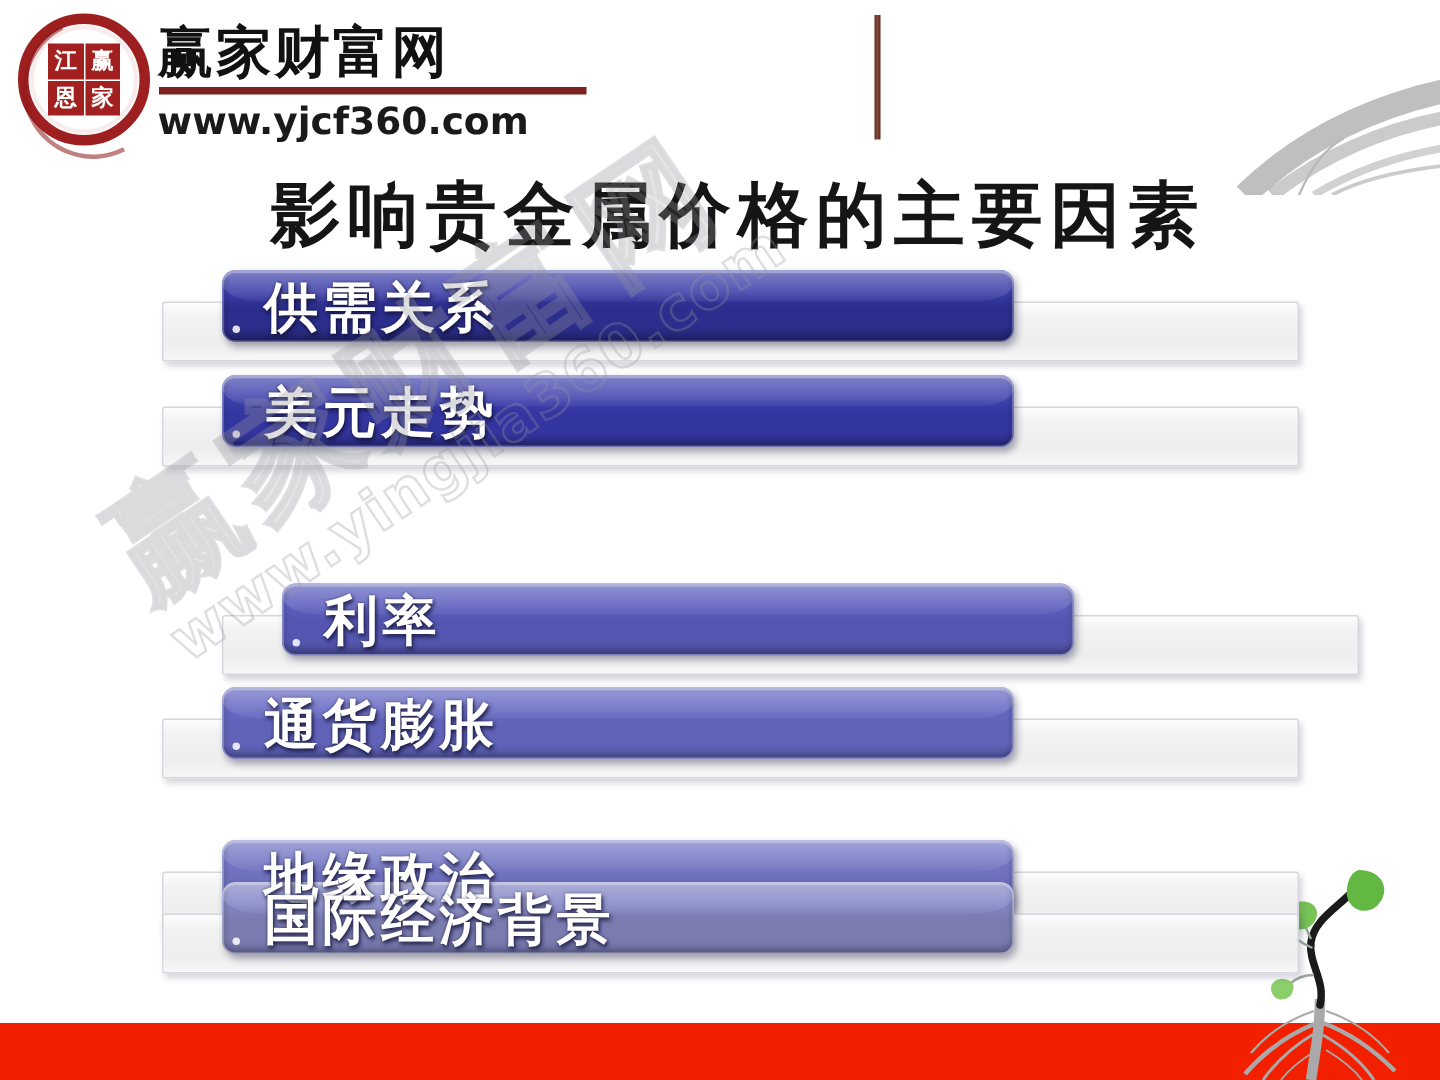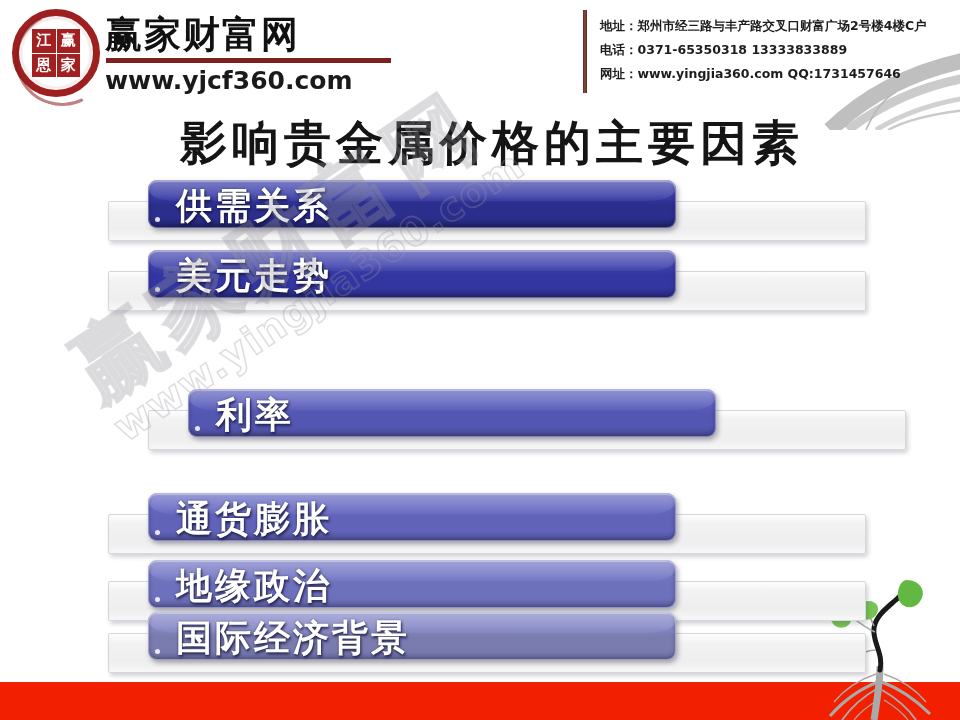--- a/index.html
+++ b/index.html
@@ -160,25 +160,20 @@
     </div>
 
     <div class="brandwrap">
       <div class="brand-cn">赢家财富网</div>
       <div class="brand-rule"></div>
       <div class="brand-url">www.yjcf360.com</div>
     </div>
 
     <div class="vdiv"></div>
 
-    <div class="contact">
-      <div class="line"><span class="lbl">地址：</span><span>郑州市经三路与丰产路交叉口财富广场2号楼4楼C户</span></div>
-      <div class="line"><span class="lbl">电话：</span><span>0371-65350318  13333833889</span></div>
-      <div class="line"><span class="lbl">网址：</span><span>www.yingjia360.com  QQ:1731457646</span></div>
-    </div>
   </div>
 
   <div class="page-title">影响贵金属价格的主要因素</div>
 
   <div class="rows" id="rows">
       <div class="row" style="top: 0px; padding-left: 30px;">
         <div class="tray"></div>
         <div class="pill" style="width: 528px; background: linear-gradient(rgb(58, 61, 168) 0%, rgb(58, 61, 168) 30%, rgb(43, 46, 140) 52%, rgb(43, 46, 140) 78%, rgb(35, 37, 111) 100%);">
           <div class="gloss"></div>
           <div class="edge"></div>
@@ -197,39 +192,39 @@
       </div>
       <div class="row" style="top: 208.5px; margin-left: 40px;">
         <div class="tray"></div>
         <div class="pill" style="width: 528px; background: linear-gradient(rgb(90, 93, 189) 0%, rgb(90, 93, 189) 30%, rgb(84, 87, 177) 52%, rgb(84, 87, 177) 78%, rgb(74, 76, 153) 100%);">
           <div class="gloss"></div>
           <div class="edge"></div>
           <div class="dot"></div>
         </div>
         <div class="pill-label">利率</div>
       </div>
-      <div class="row" style="top: 278px; margin-top: 35px;">
+      <div class="row" style="top: 278px;">
         <div class="tray"></div>
         <div class="pill" style="width: 528px; background: linear-gradient(rgb(101, 104, 194) 0%, rgb(101, 104, 194) 30%, rgb(96, 99, 184) 52%, rgb(96, 99, 184) 78%, rgb(84, 87, 163) 100%);">
           <div class="gloss"></div>
           <div class="edge"></div>
           <div class="dot"></div>
         </div>
         <div class="pill-label">通货膨胀</div>
       </div>
       <div class="row" style="top: 347.5px; margin-top: 32px;">
         <div class="tray"></div>
         <div class="pill" style="width: 528px; background: linear-gradient(rgb(114, 117, 196) 0%, rgb(114, 117, 196) 30%, rgb(109, 112, 187) 52%, rgb(109, 112, 187) 78%, rgb(98, 101, 170) 100%);">
           <div class="gloss"></div>
           <div class="edge"></div>
           <div class="dot"></div>
         </div>
         <div class="pill-label">地缘政治</div>
       </div>
-      <div class="row" style="top: 432px; text-align: center;">
+      <div class="row" style="top: 408px; text-align: center;">
         <div class="tray"></div>
         <div class="pill" style="width: 528px; background: linear-gradient(rgb(131, 134, 198) 0%, rgb(131, 134, 198) 30%, rgb(122, 124, 176) 52%, rgb(122, 124, 176) 78%, rgb(111, 114, 166) 100%);">
           <div class="gloss"></div>
           <div class="edge"></div>
           <div class="dot"></div>
         </div>
         <div class="pill-label">国际经济背景</div>
       </div>
     </div>
 

